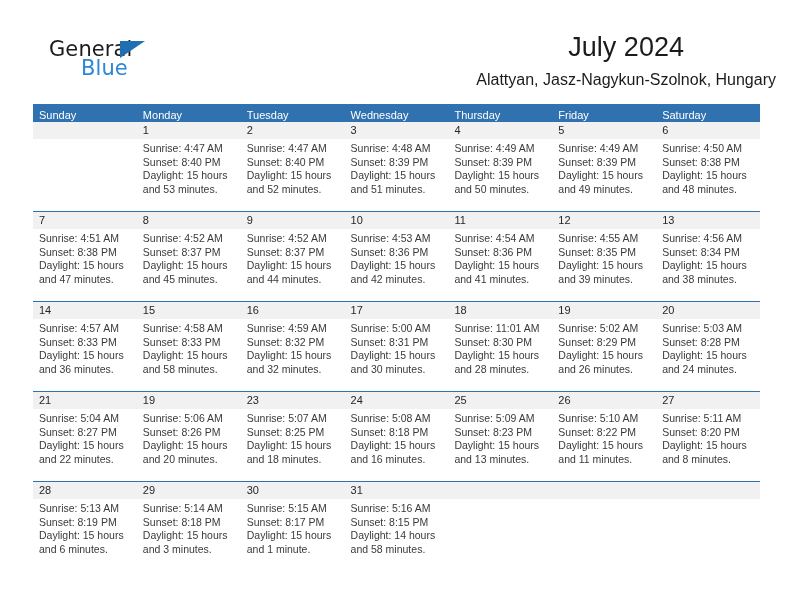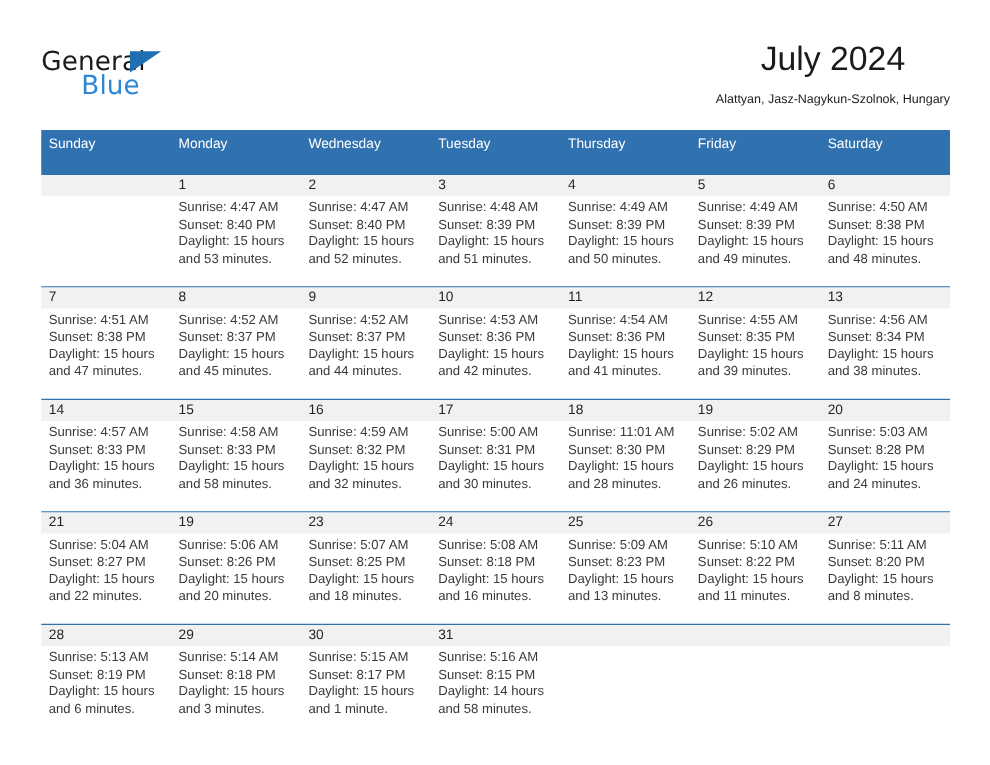--- a/index.html
+++ b/index.html
@@ -17,21 +17,21 @@
   .page {
     position: relative;
     width: 792px;
     height: 612px;
     box-sizing: border-box;
   }
 
   
   .header {
     position: absolute;
-    left: 33px;
+    left: 49px;
     top: 30px;
     width: 727px;
     height: 70px;
   }
   .logo {
     position: absolute;
     left: 0;
     top: 7px;
     width: 200px;
     height: 48px;
@@ -74,38 +74,38 @@
   .cal-title {
     font-size: 27px;
     color: #1b1b1b;
     line-height: 34px;
     font-weight: 400;
     white-space: nowrap;
     text-align: center;
   }
   .cal-subtitle {
     margin-top: 7px;
-    font-size: 10px;
+    font-size: 16px;
     color: #1b1b1b;
     line-height: 18px;
     font-weight: 400;
     white-space: nowrap;
   }
 
   
   .calendar {
     position: absolute;
     left: 33px;
     top: 104px;
     width: 727px;
   }
   .dow-row {
     display: flex;
     background: #3071b0;
-    height: 36px;
+    height: 18px;
   }
   .dow-cell {
     flex: 1 1 0;
     color: #ffffff;
     font-size: 11px;
     line-height: 22px;
     padding-left: 6px;
     box-sizing: border-box;
     white-space: nowrap;
   }
@@ -168,22 +168,22 @@
       <div class="cal-subtitle">Alattyan, Jasz-Nagykun-Szolnok, Hungary</div>
     </div>
 
   </div>
 
   <div class="calendar">
 
     <div class="dow-row">
       <div class="dow-cell">Sunday</div>
       <div class="dow-cell">Monday</div>
+      <div class="dow-cell">Tuesday</div>
       <div class="dow-cell">Wednesday</div>
-      <div class="dow-cell">Tuesday</div>
       <div class="dow-cell">Thursday</div>
       <div class="dow-cell">Friday</div>
       <div class="dow-cell">Saturday</div>
     </div>
 
     <div id="weeks-container">
         <div class="week">
           <div class="week-numbers">
             <div class="num-cell"></div>
             <div class="num-cell">1</div>

